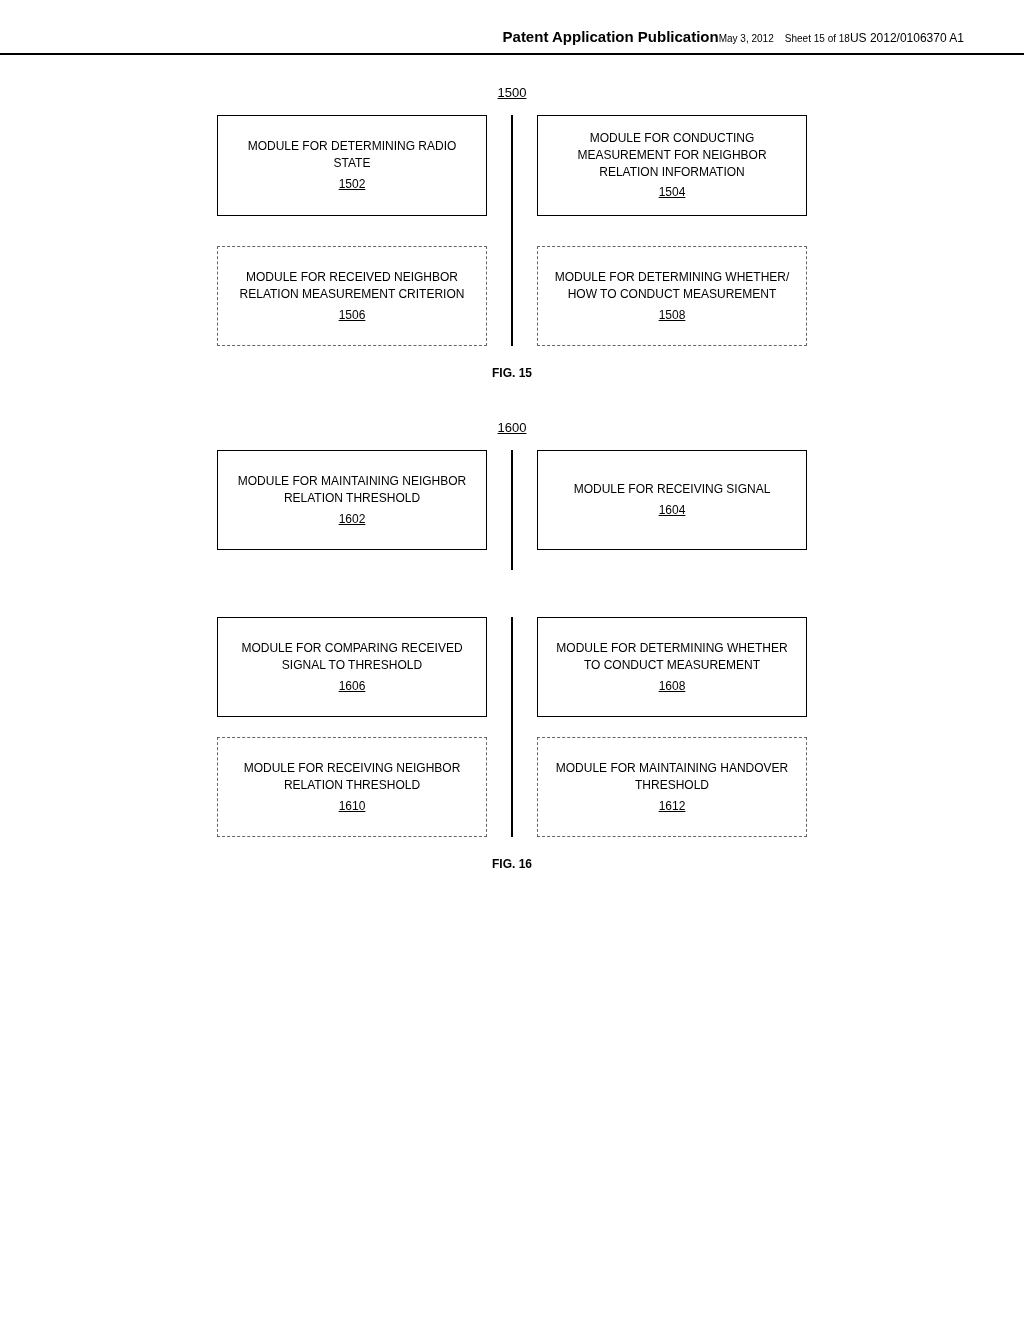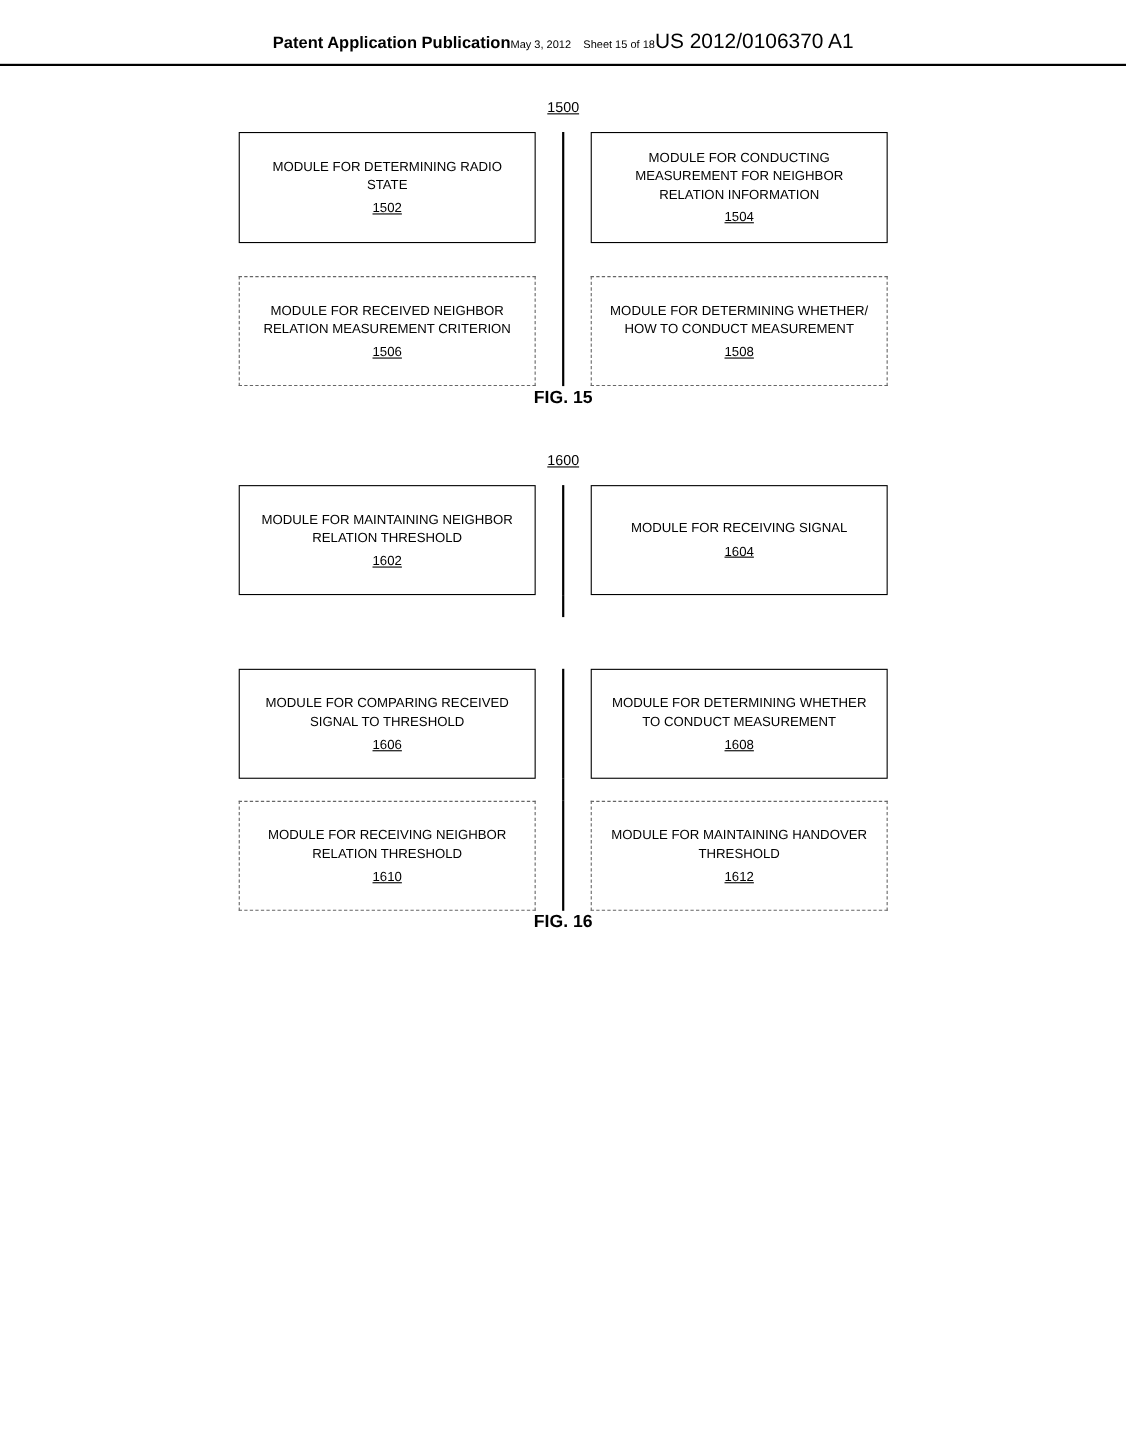--- a/index.html
+++ b/index.html
@@ -7,35 +7,35 @@
       background: #fff;
       font-family: Arial, sans-serif;
       width: 1024px;
       min-height: 1320px;
       position: relative;
     }
 
     
     .header {
       display: flex;
-      justify-content: center;
+      justify-content: flex-end;
       align-items: baseline;
       padding: 28px 60px 0 60px;
       border-bottom: 2px solid #000;
       padding-bottom: 8px;
     }
     .header-left {
       font-weight: bold;
       font-size: 15px;
     }
     .header-center {
       font-size: 10px;
     }
     .header-right {
-      font-size: 19px;
+      font-size: 12px;
     }
 
     
     .content {
       padding: 30px 64px;
     }
 
     
     .figure-container {
       margin-bottom: 40px;
@@ -61,23 +61,23 @@
 
     .module-id {
       text-decoration: underline;
       display: block;
       margin-top: 4px;
       font-size: 12px;
     }
 
     .fig-caption {
       text-align: center;
-      font-size: 16px;
+      font-size: 12px;
       font-weight: bold;
-      margin-top: 2px;
+      margin-top: 20px;
     }
 
     
     .fig-num {
       text-align: center;
       font-size: 13px;
       text-decoration: underline;
       margin-bottom: 15px;
     }
 

